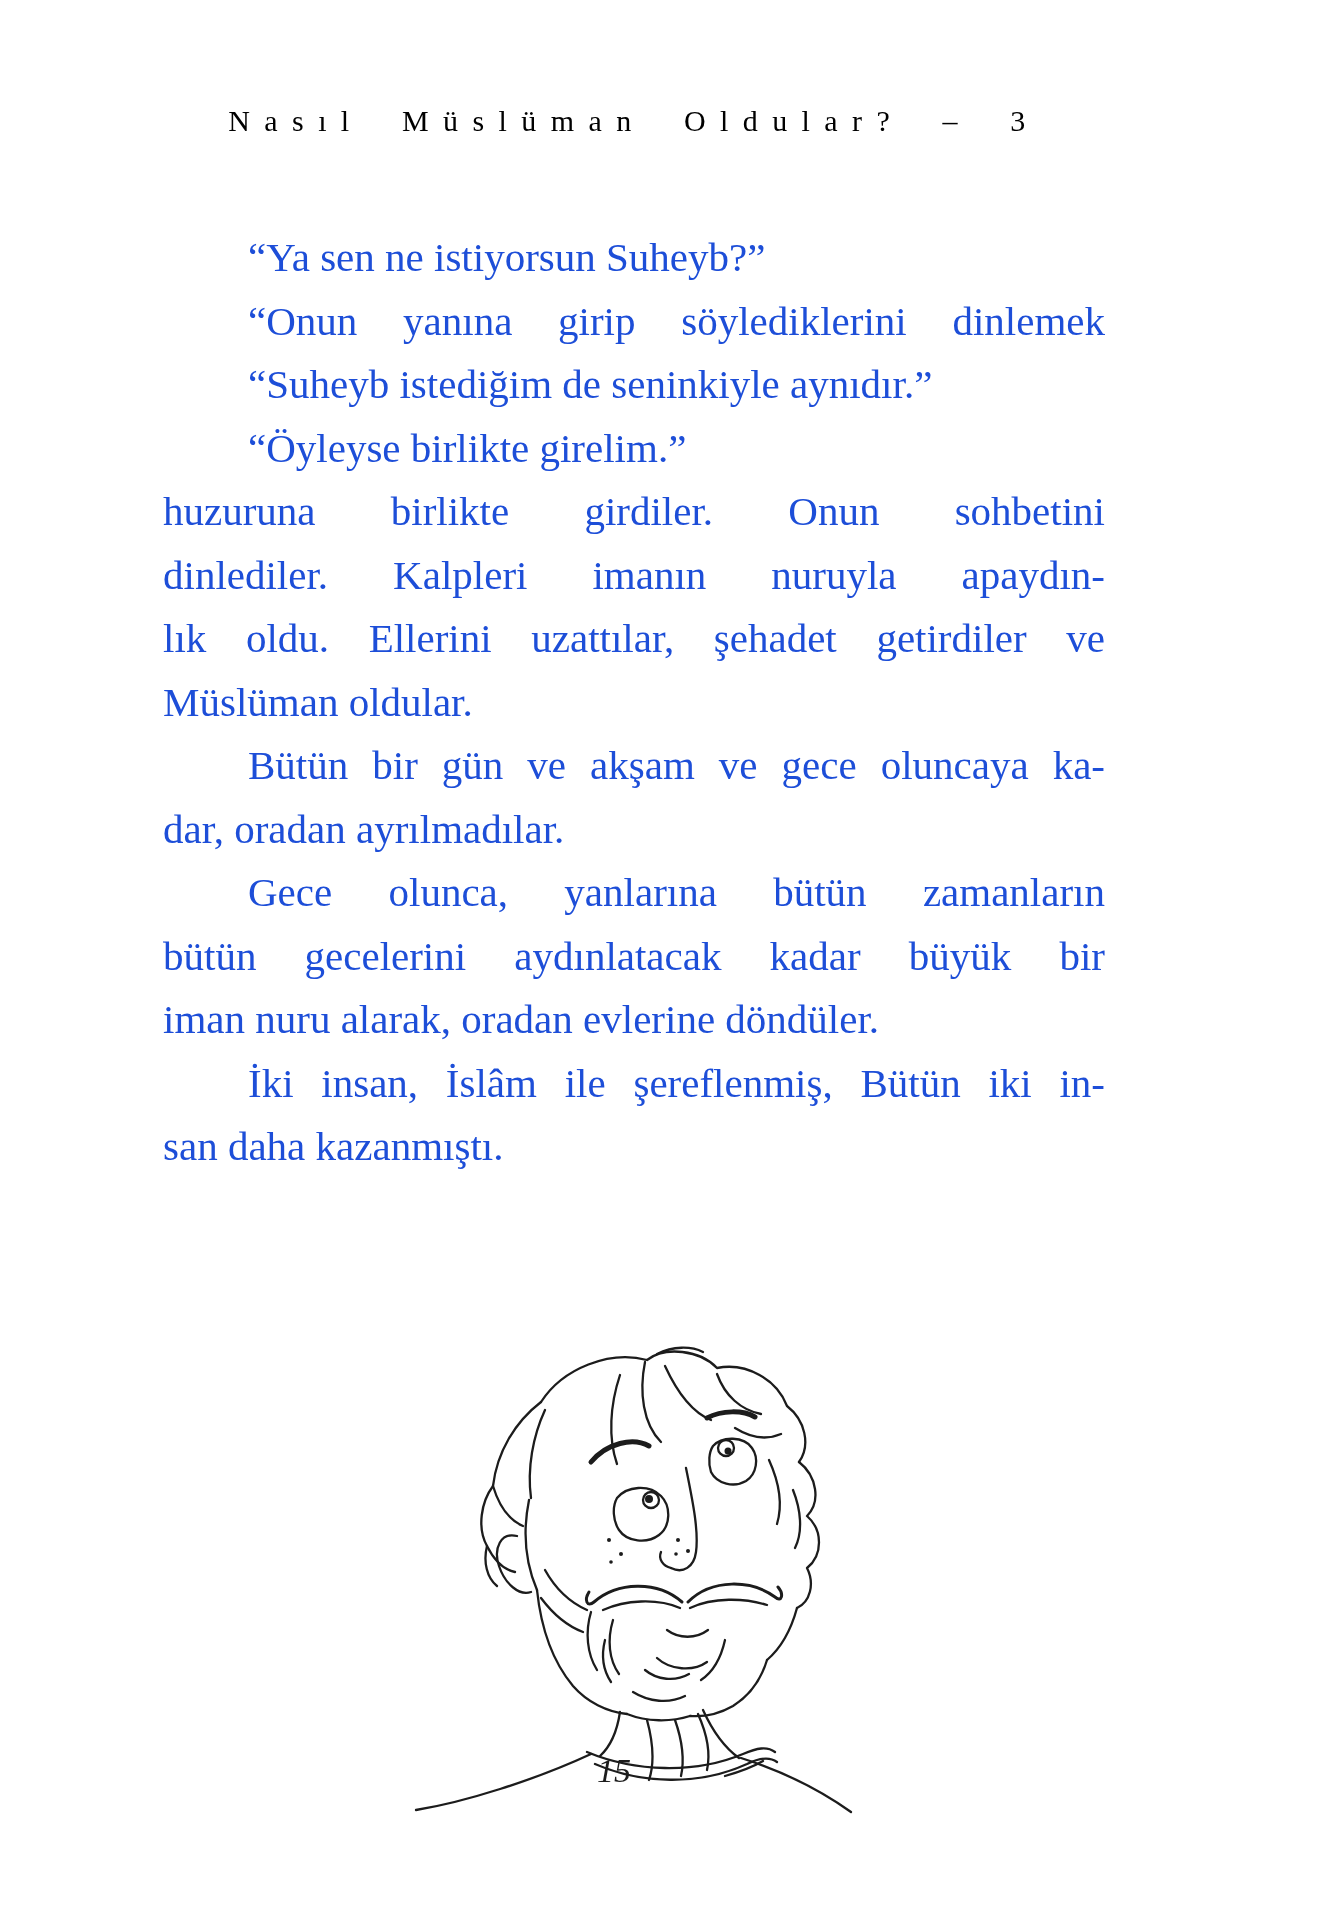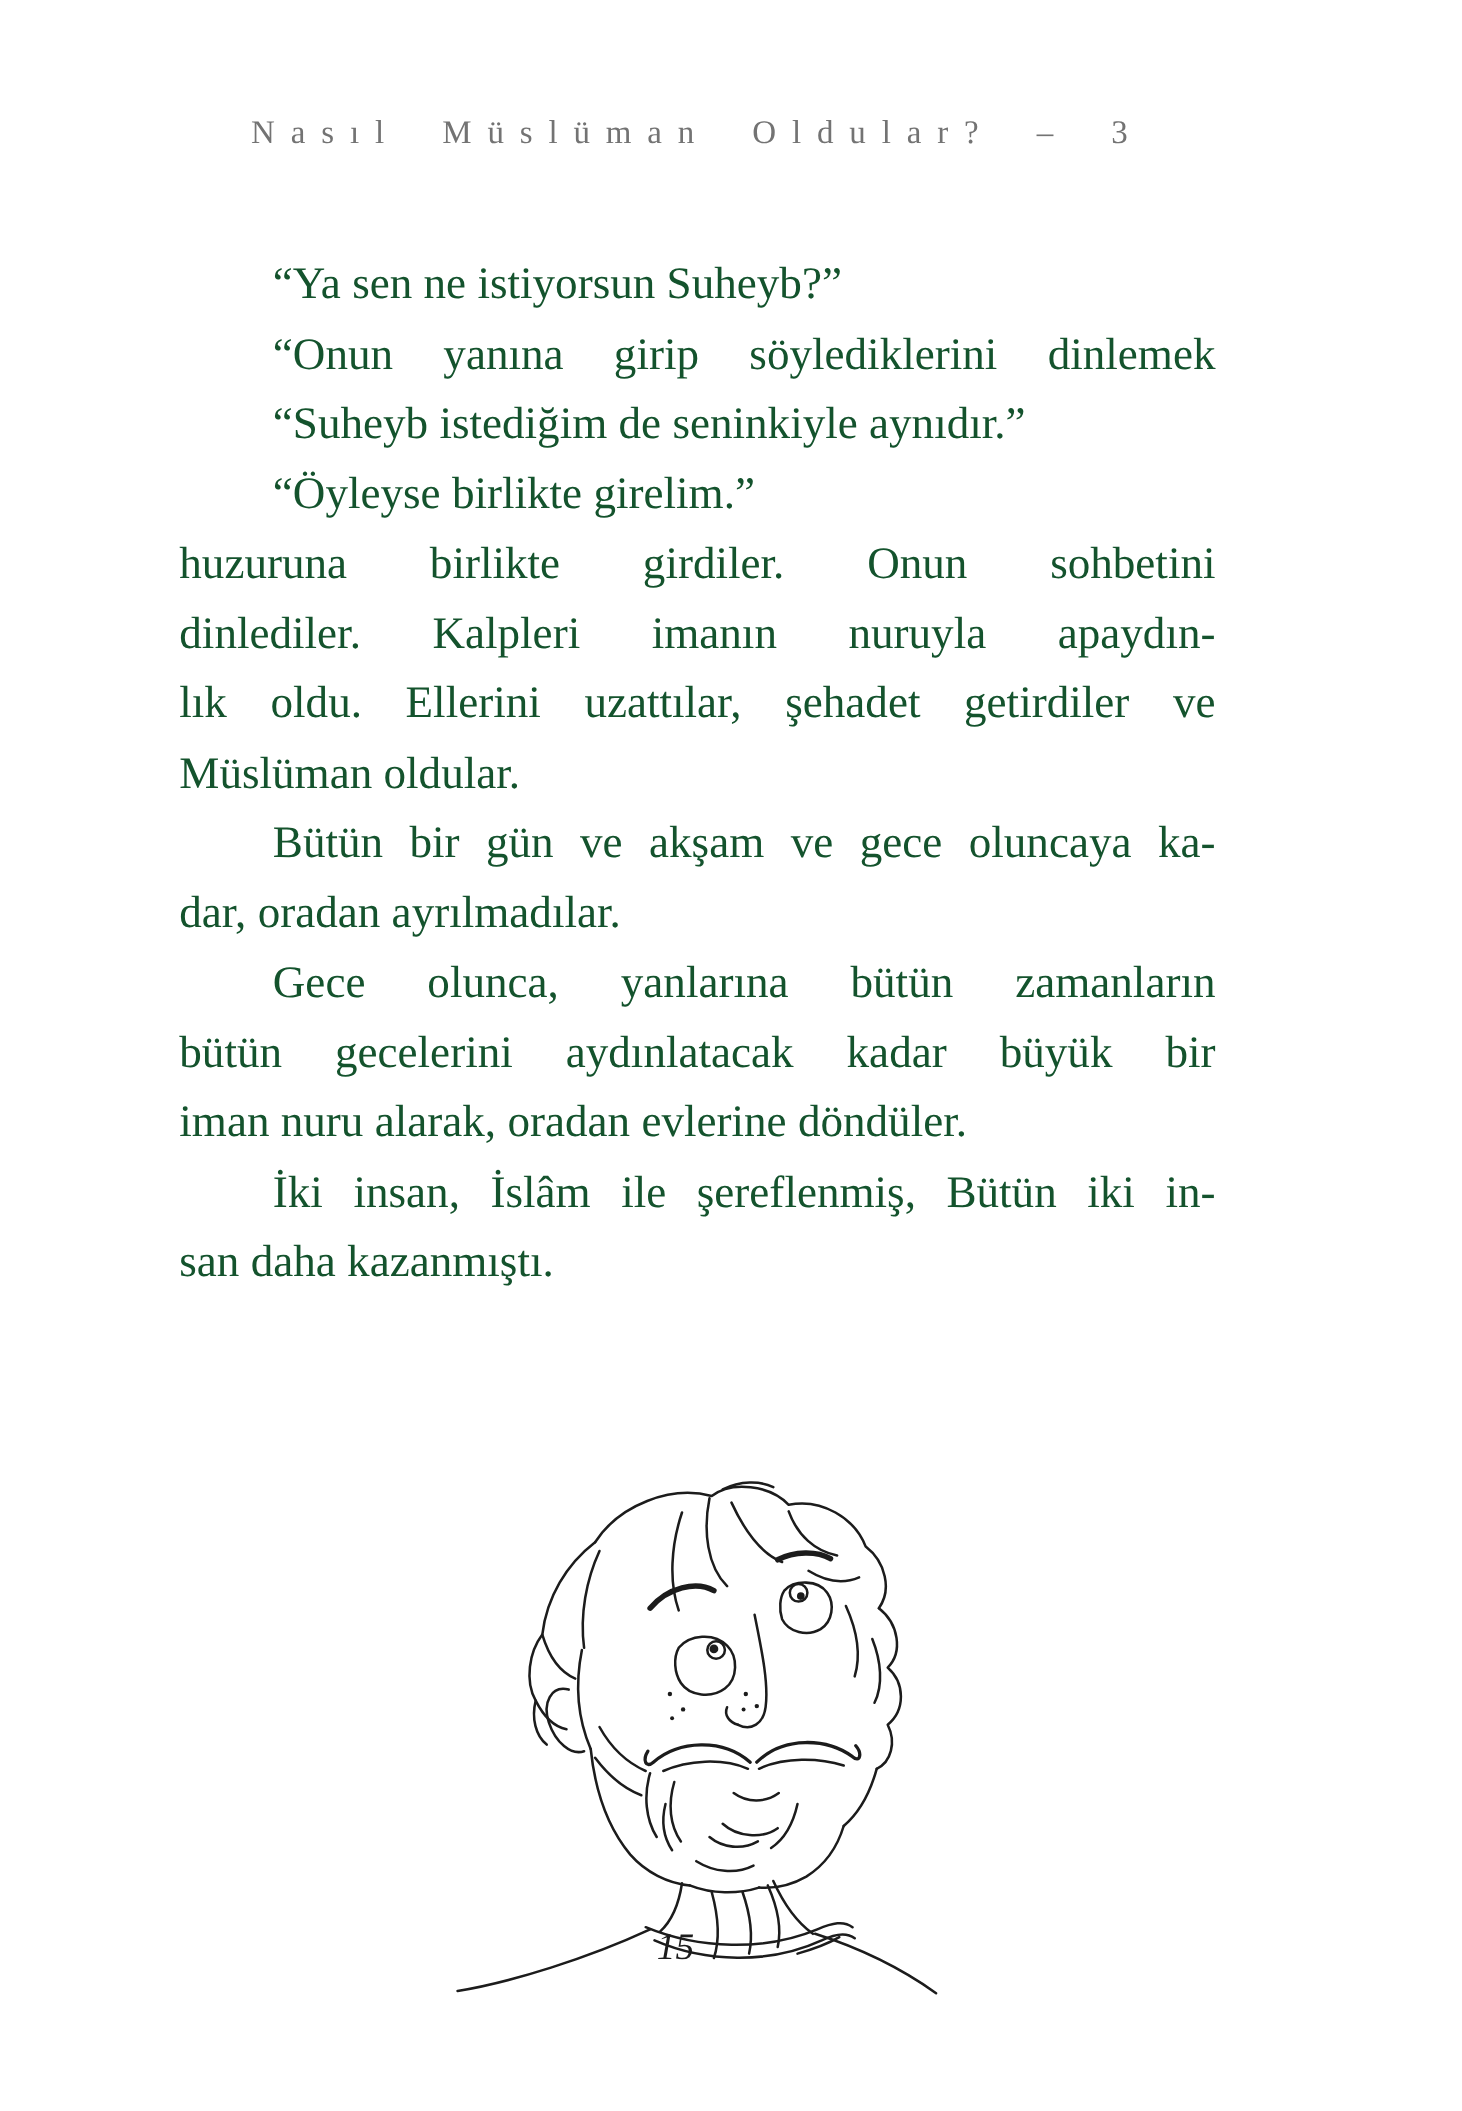--- a/index.html
+++ b/index.html
@@ -11,28 +11,28 @@
     font-family:"Liberation Serif", serif;
     color:#1c1c1c;
   }
   .running-header {
     position:absolute;
     left:163px; top:104px; width:942px;
     text-align:center;
     font-size:30px;
     letter-spacing:0.48em;
     word-spacing:0.55em;
-    color:#737373;
+    color:#000000;
     white-space:nowrap;
   }
   .body-text {
     position:absolute;
     left:163px; top:226px; width:942px;
     font-size:41px;
-    color:#14532d;
+    color:#1d4ed8;
   }
   .line {
     height:63.5px;
     line-height:63.5px;
     white-space:nowrap;
   }
   .line.ind { padding-left:85px; }
   .line.just {
     white-space:normal;
     text-align:justify;

